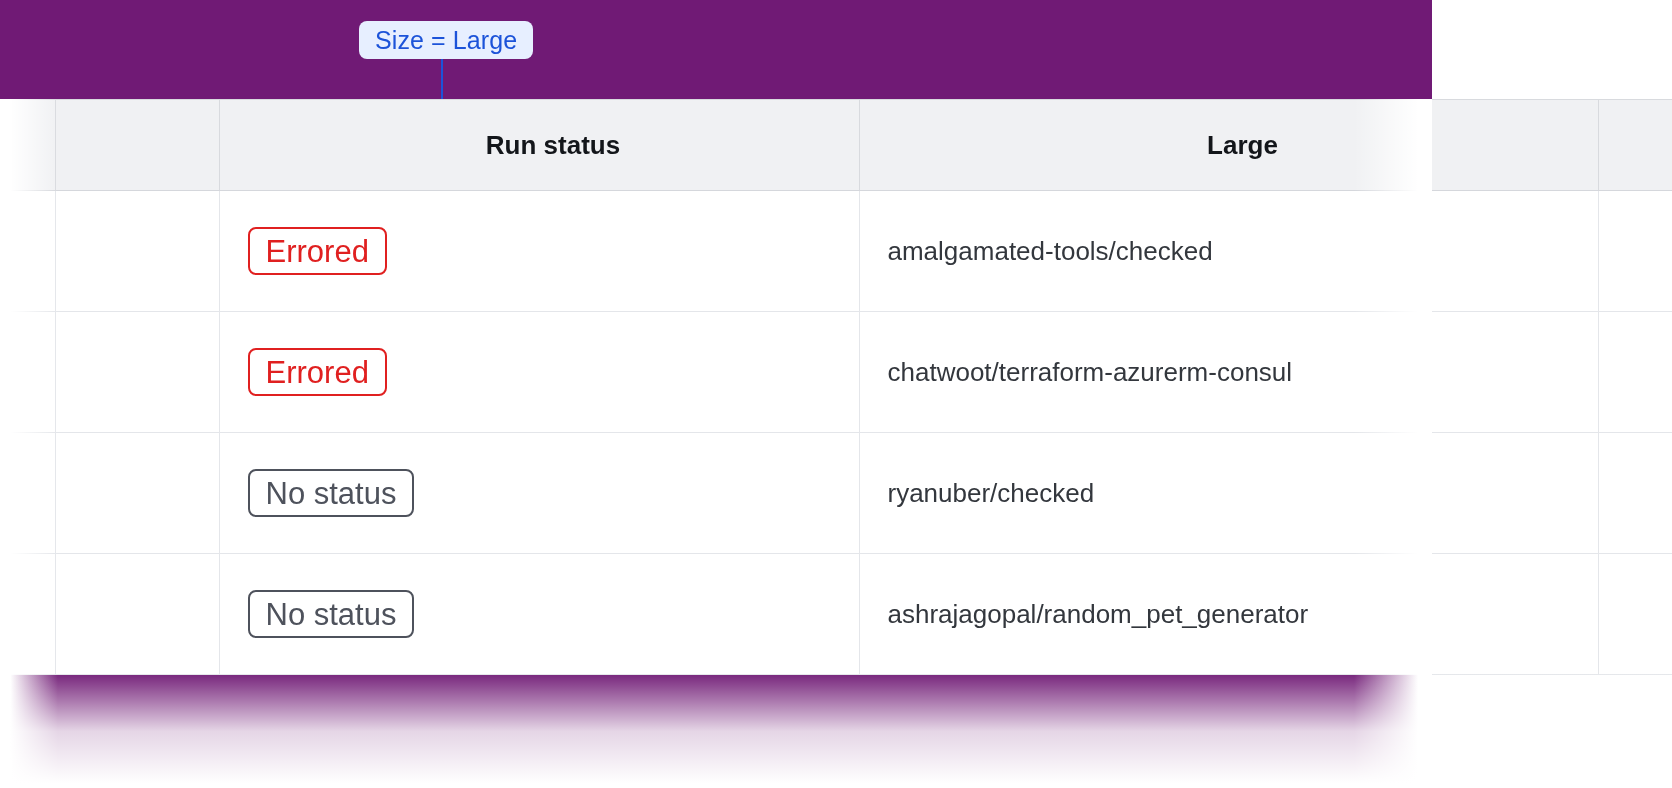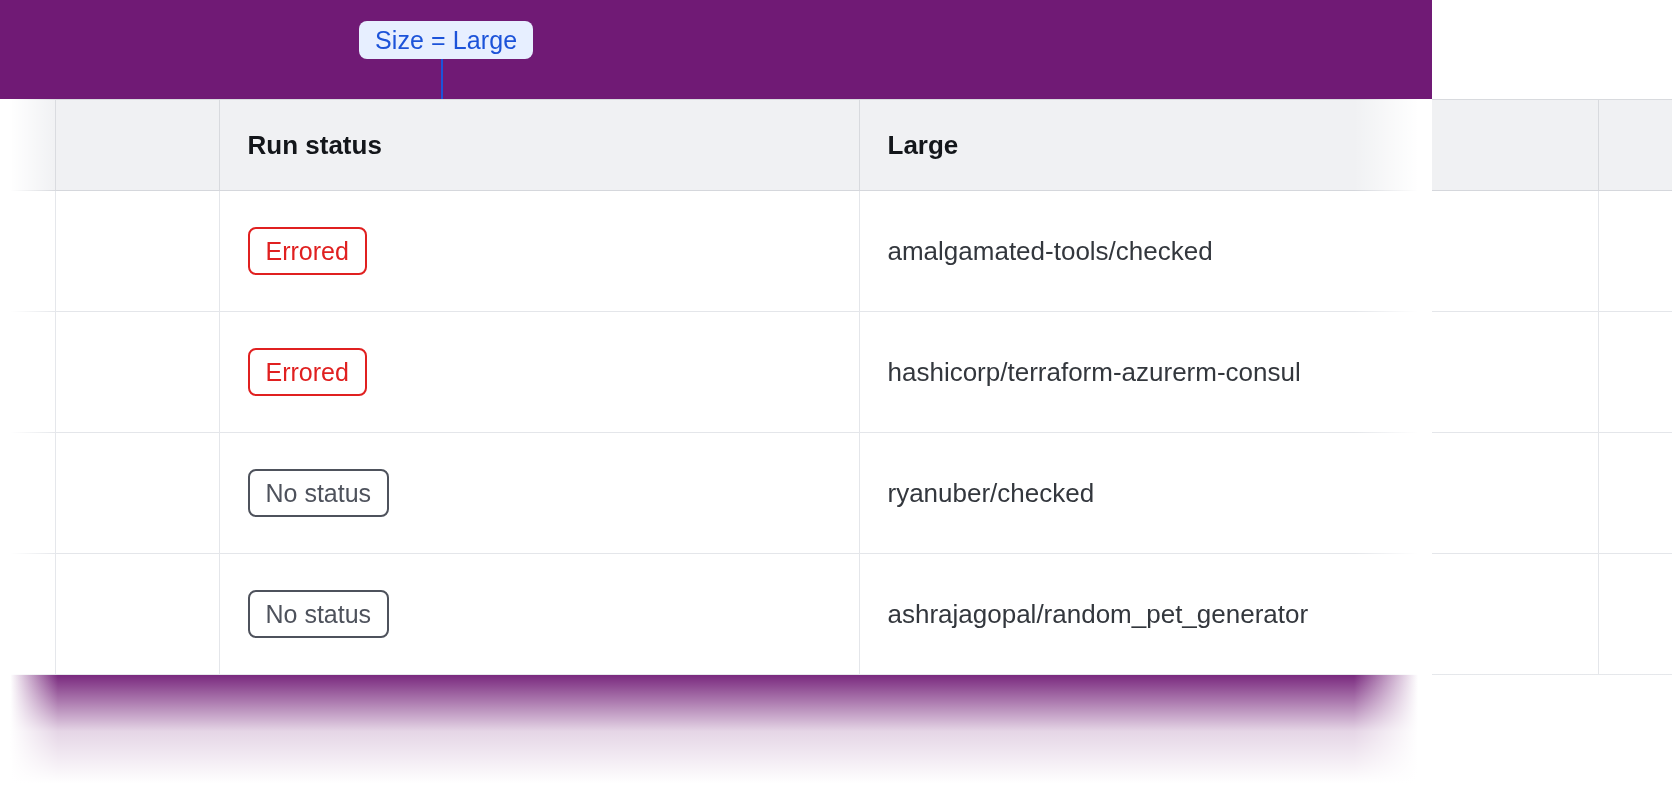--- a/index.html
+++ b/index.html
@@ -76,21 +76,21 @@
   table.data-table col.col-repo        { width: 739px; }
   table.data-table col.col-spacer-right{ width: 74px; }
 
   thead th {
     background: #f0f1f3;
     height: 90px;
     padding: 0;
     border-top: 1px solid #d8dade;
     border-bottom: 1px solid #d5d7dc;
     border-right: 1px solid #d8dade;
-    text-align: left;
+    text-align: center;
     vertical-align: middle;
     font-size: 26px;
     font-weight: bold;
     color: #13161a;
   }
   thead th.cell-pad { padding-left: 28px; }
   thead th.no-left-border { border-right: none; }
   thead th.edge-left { border-right: 1px solid #d8dade; }
 
   tbody td {
@@ -106,21 +106,21 @@
 
   
   .status-pill {
     display: inline-flex;
     align-items: center;
     justify-content: center;
     height: 44px;
     padding: 0 16px;
     border-radius: 8px;
     border: 2px solid currentColor;
-    font-size: 25px;
+    font-size: 31px;
     line-height: 1;
     white-space: nowrap;
     background: #ffffff;
   }
   .status-pill.errored        { color: #e02020; }
   .status-pill.policy-checked { color: #c25500; }
   .status-pill.no-status      { color: #4e525c; }
 
   .repo-text {
     font-size: 26px;
@@ -199,21 +199,21 @@
         </tr>
 
 
         <tr>
           <td></td>
           <td></td>
           <td class="cell-pad">
             <span class="status-pill errored">Errored</span>
           </td>
           <td class="cell-pad">
-            <span class="repo-text">hashicorp/terraform-azurerm-consul</span>
+            <span class="repo-text">chatwoot/terraform-azurerm-consul</span>
           </td>
           <td class="no-right-border"></td>
         </tr>
 
         <tr>
           <td></td>
           <td></td>
           <td class="cell-pad">
             <span class="status-pill no-status">No status</span>
           </td>

